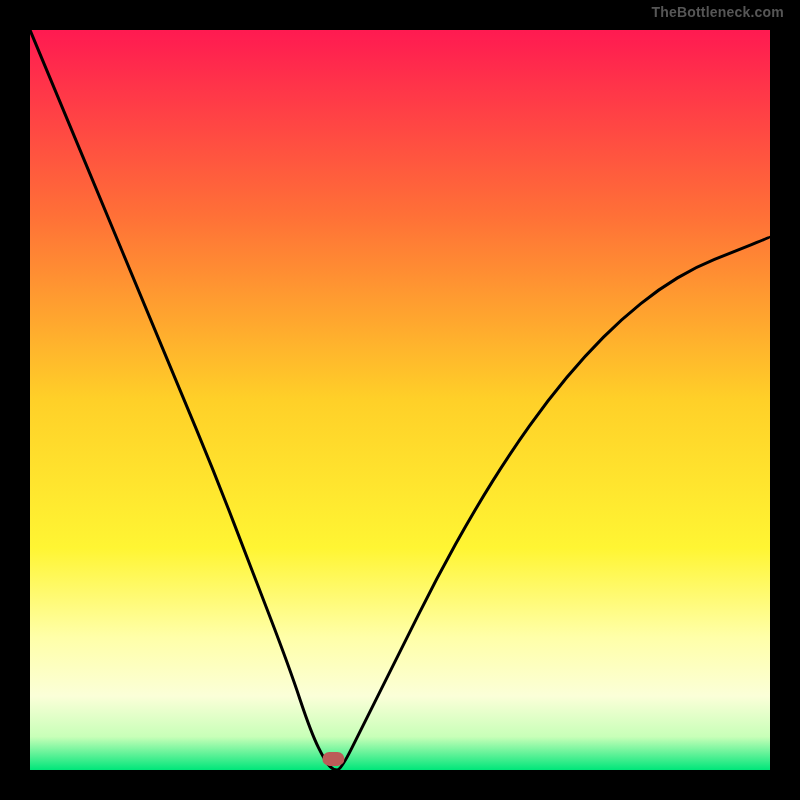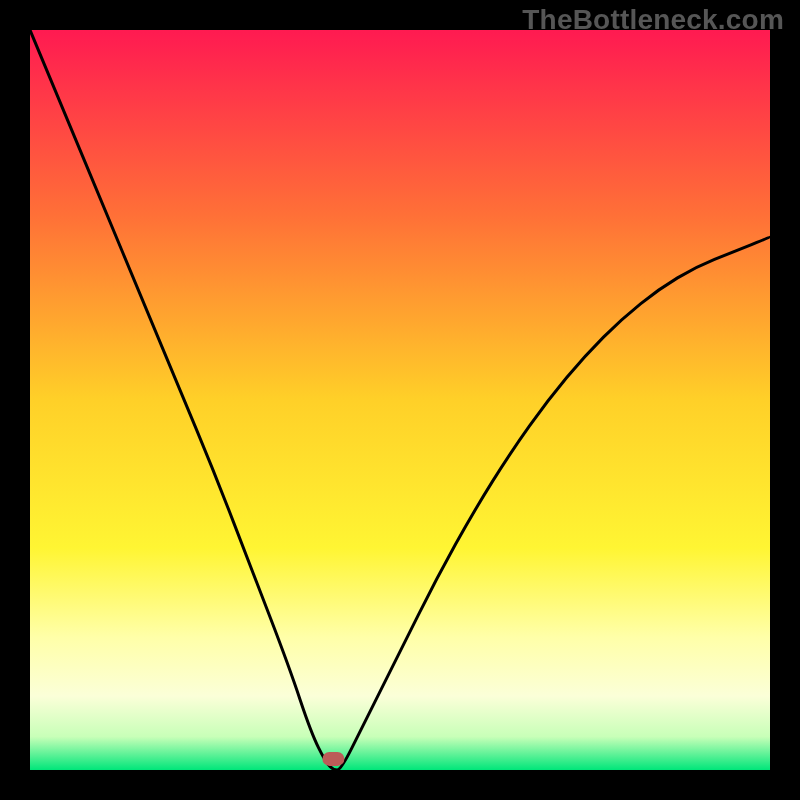--- a/index.html
+++ b/index.html
@@ -14,21 +14,21 @@
   .frame {
     position: relative;
     width: 800px;
     height: 800px;
     background: #000;
   }
   .watermark {
     position: absolute;
     top: 4px;
     right: 16px;
-    font-size: 28px;
+    font-size: 14px;
     font-weight: 600;
     color: #565656;
     letter-spacing: 0.2px;
     user-select: none;
     text-align: center;
   }
   .plot {
     position: absolute;
     left: 30px;
     top: 30px;

